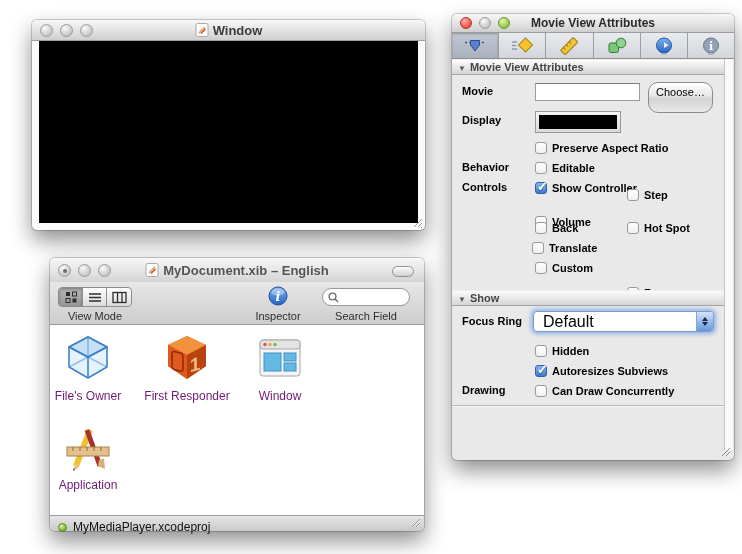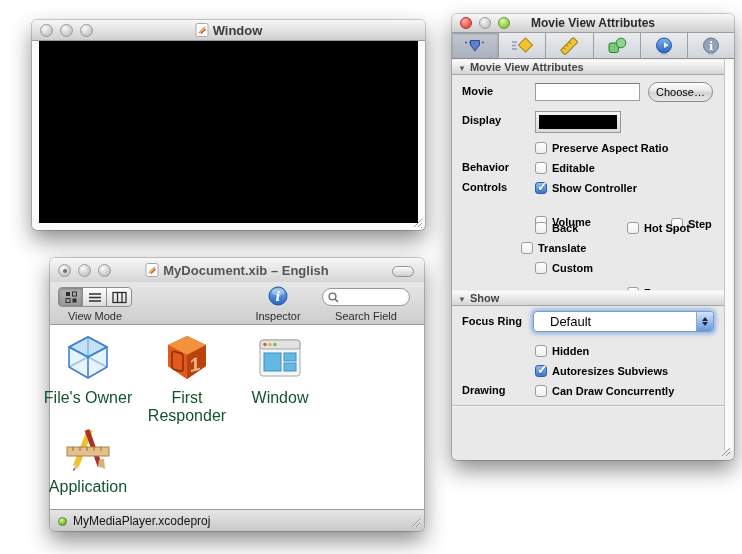--- a/index.html
+++ b/index.html
@@ -37,50 +37,50 @@
   .seg3 { position:absolute; left:8px; top:5px; display:flex; height:20px; border:1px solid #8d8d8d; border-radius:4px; overflow:hidden; background:linear-gradient(#fefefe,#dcdcdc); }
   .seg { width:24px; display:flex; align-items:center; justify-content:center; border-right:1px solid #8d8d8d; }
   .seg:last-child { border-right:none; }
   .seg.sel { background:linear-gradient(#b5b5b5,#989898); box-shadow:inset 0 1px 3px rgba(0,0,0,.35); }
   .insp-btn { position:absolute; left:218px; top:4px; width:20px; height:20px; }
   .searchfield { position:absolute; left:272px; top:6px; width:88px; height:18px; border:1px solid #989898; border-radius:9px; background:#fff; display:flex; align-items:center; padding-left:5px; }
   .searchfield input { border:none; outline:none; width:62px; font-size:11px; background:transparent; }
   .doc-content { position:absolute; left:0; right:0; top:67px; bottom:23px; background:#fff; }
   .ib-item { position:absolute; width:110px; text-align:center; }
   .ib-item .ic { display:inline-block; width:50px; height:50px; }
-  .ib-item .lbl { display:block; margin-top:2px; font-size:16px; color:#14532d; }
-  .statusbar { position:absolute; left:0; right:0; bottom:0; height:22px; background:linear-gradient(#e6e6e6,#c9c9c9); border-top:1px solid #9b9b9b; border-radius:0 0 5px 5px; }
+  .ib-item .lbl { display:block; margin-top:2px; font-size:12px; color:#701a75; }
+  .statusbar { position:absolute; left:0; right:0; bottom:0; height:16px; background:linear-gradient(#e6e6e6,#c9c9c9); border-top:1px solid #9b9b9b; border-radius:0 0 5px 5px; }
   .statusbar .dot { position:absolute; left:8px; top:7px; width:9px; height:9px; border-radius:50%; border:1px solid #5d8a22; background:radial-gradient(circle at 35% 30%, #dff5a6, #6fb52e 70%); }
   .statusbar .txt { position:absolute; left:23px; top:4px; font-size:12px; color:#111; }
 
   
   #inspector { left:452px; top:14px; width:282px; height:446px; background:#e9e9e9; }
   #inspector .titlebar { height:19px; }
   #inspector .title { top:2px; font-size:12px; color:#2b2b2b; }
   #inspector .lights { top:3px; }
   #inspector .lights .light { width:12px; height:12px; }
   .insp-toolbar { position:absolute; left:0; right:0; top:19px; height:26px; display:flex; background:linear-gradient(#e9ebee,#d2d5da); border-bottom:1px solid #8f8f8f; }
   .insp-seg { flex:1; display:flex; align-items:center; justify-content:center; border-right:1px solid #9b9ea4; }
   .insp-seg:last-child { border-right:none; }
   .insp-seg.sel { background:linear-gradient(#c2c8d1,#a9b1bd); box-shadow:inset 0 1px 2px rgba(0,0,0,.25); }
   .sect-hdr { position:absolute; left:0; width:272px; height:16px; background:linear-gradient(#fcfcfc,#d5d5d5); border-top:1px solid #efefef; border-bottom:1px solid #a5a5a5; font-size:11px; font-weight:bold; color:#454545; line-height:15px; padding-left:6px; }
   .sect-hdr .tri { font-size:8px; color:#5a5a5a; margin-right:4px; }
   .scrolltrack { position:absolute; right:1px; top:45px; bottom:10px; width:9px; background:#fafafa; border-left:1px solid #c4c4c4; }
   .flabel { position:absolute; font-size:11px; font-weight:bold; color:#000; }
   .textfield { position:absolute; height:18px; border:1px solid #9c9c9c; border-top-color:#7c7c7c; background:#fff; font-size:11px; padding:0 3px; outline:none; }
-  .aquabtn { position:absolute; height:20px; border:1px solid #8b8b8b; border-radius:10px; background:linear-gradient(#ffffff,#e6e6e6 45%,#d2d2d2 55%,#eaeaea); box-shadow:inset 0 1px 0 #fff; font-size:11px; color:#000; text-align:center; line-height:18px; }
+  .aquabtn { position:absolute; height:31px; border:1px solid #8b8b8b; border-radius:10px; background:linear-gradient(#ffffff,#e6e6e6 45%,#d2d2d2 55%,#eaeaea); box-shadow:inset 0 1px 0 #fff; font-size:11px; color:#000; text-align:center; line-height:18px; }
   .colorwell { position:absolute; width:86px; height:22px; border:1px solid #979797; background:linear-gradient(#f6f6f6,#d9d9d9); padding:3px; }
   .colorwell .swatch { width:100%; height:100%; background:#000; }
   .cbrow { position:absolute; height:14px; display:flex; align-items:center; cursor:default;font-weight:bold; }
   .cb-box { width:12px; height:12px; border:1px solid #9a9a9a; border-radius:3px; background:linear-gradient(#fff,#f0f0f0); position:relative; flex:none; }
   .cbrow.checked .cb-box { background:linear-gradient(#8ab8ee,#3b79d1); border-color:#2f5fa8; }
   .cbrow.checked .cb-box::after { content:"✓"; position:absolute; left:1px; top:-4px; font-size:13px; font-weight:bold; color:#fff; text-shadow:0 1px 1px rgba(0,0,0,.4); }
   .cb-lbl { font-size:11px; color:#000; margin-left:5px; white-space:nowrap; }
   .popup { position:absolute; height:21px; background:#fff; border:1px solid #7f9bc8; border-radius:4px; box-shadow:0 0 4px 2px rgba(110,160,230,.75); display:flex; align-items:center; }
-  .popup .val { flex:1; font-size:13px; padding-left:16px; }
+  .popup .val { flex:1; font-size:16px; padding-left:9px; }
   .popup .cap { width:17px; height:100%; border-left:1px solid #89a6d4; border-radius:0 3px 3px 0; background:linear-gradient(#d4e4f9,#6897dd); display:flex; flex-direction:column; align-items:center; justify-content:center; gap:1px; }
   .popup .cap .up, .popup .cap .dn { width:0; height:0; border-left:3.5px solid transparent; border-right:3.5px solid transparent; }
   .popup .cap .up { border-bottom:4px solid #17294a; }
   .popup .cap .dn { border-top:4px solid #17294a; }
   .divline { position:absolute; left:0; width:272px; height:2px; border-top:1px solid #b9b9b9; border-bottom:1px solid #f6f6f6; }
 </style>
 </head>
 <body>
 
 <div class="page">
@@ -357,35 +357,35 @@
     <div class="flabel" style="left:10px;top:167px;">Controls</div>
     <div class="cbrow checked" style="left:83px;top:167px;text-align:center;">
         <span class="cb-box"></span>
         <span class="cb-lbl">Show Controller</span>
       </div>
 
     <div class="cbrow" style="left:83px;top:201px;">
         <span class="cb-box"></span>
         <span class="cb-lbl">Volume</span>
       </div>
-    <div class="cbrow" style="left:175px;top:203px;margin-left:44px;">
+    <div class="cbrow" style="left:175px;top:174px;">
         <span class="cb-box"></span>
         <span class="cb-lbl">Step</span>
       </div>
 
     <div class="cbrow" style="left:83px;top:207px;">
         <span class="cb-box"></span>
         <span class="cb-lbl">Back</span>
       </div>
     <div class="cbrow" style="left:175px;top:207px;">
         <span class="cb-box"></span>
         <span class="cb-lbl">Hot Spot</span>
       </div>
 
-    <div class="cbrow" style="left:69px;top:227px;">
+    <div class="cbrow" style="left:80px;top:227px;">
         <span class="cb-box"></span>
         <span class="cb-lbl">Translate</span>
       </div>
     <div class="cbrow" style="left:175px;top:227px;margin-top:45px;">
         <span class="cb-box"></span>
         <span class="cb-lbl">Zoom</span>
       </div>
 
     <div class="cbrow" style="left:83px;top:247px;">
         <span class="cb-box"></span>

